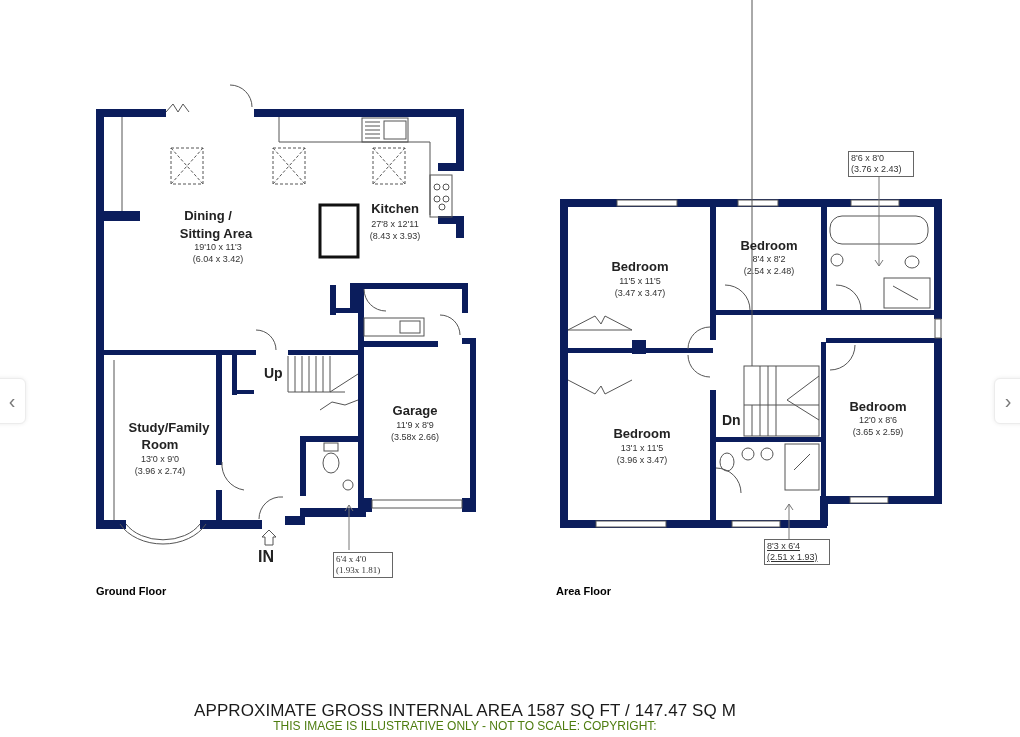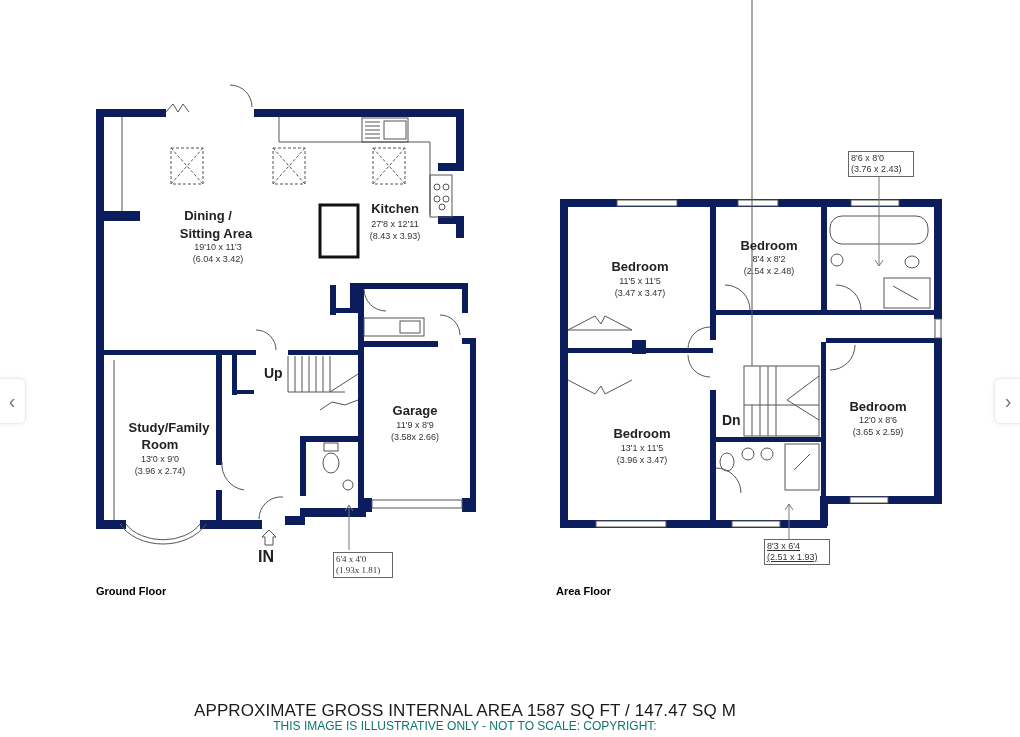--- a/index.html
+++ b/index.html
@@ -5,21 +5,21 @@
   html, body { margin: 0; padding: 0; }
   body {
     width: 1020px; height: 737px; overflow: hidden; background: #ffffff;
     position: relative; font-family: "Liberation Sans", sans-serif;
   }
   #plan { position: absolute; left: 0; top: 0; width: 1020px; height: 737px; }
   .room-name { font-family: "Liberation Sans", sans-serif; font-weight: bold; fill: #222; }
   .room-dim { font-family: "Liberation Sans", sans-serif; fill: #333; font-size: 9px; }
   .floor-label { position: absolute; font-weight: bold; font-size: 11px; color: #000000; }
   .footer-main { position: absolute; left: 0; width: 930px; text-align: center; top: 693px; font-size: 17px; color: #1a1a1a; letter-spacing: 0.1px; margin-top: 8px; }
-  .footer-sub { position: absolute; left: 0; width: 930px; text-align: center; top: 719px; font-size: 12px; color: #0f766e; }
+  .footer-sub { position: absolute; left: 0; width: 930px; text-align: center; top: 719px; font-size: 12px; color: #4d7c0f; }
   .nav-arrow {
     position: absolute; top: 378px; width: 26px; height: 44px; background: #fff;
     border: 1px solid #ececec; box-shadow: 0 0 4px rgba(0,0,0,0.08);
     display: flex; align-items: center; justify-content: center; color: #777;
     font-size: 20px; cursor: pointer;
   }
   .nav-left { left: -8px; border-radius: 0 6px 6px 0; padding-left: 6px; }
   .nav-right { right: -8px; border-radius: 6px 0 0 6px; padding-right: 6px; }
   .callout-box { position: absolute; border: 1px solid #666; background: #fff; font-size: 9px; color: #333; text-align: left; line-height: 11px; padding: 1px 2px; }
 </style>

